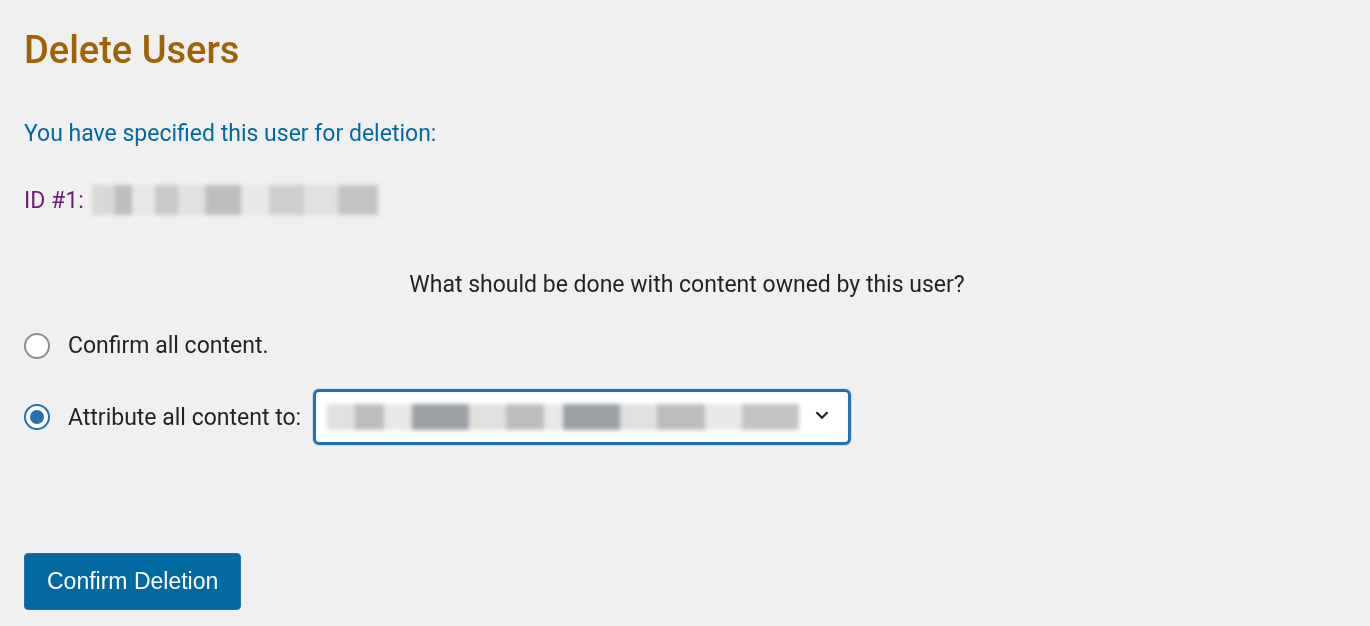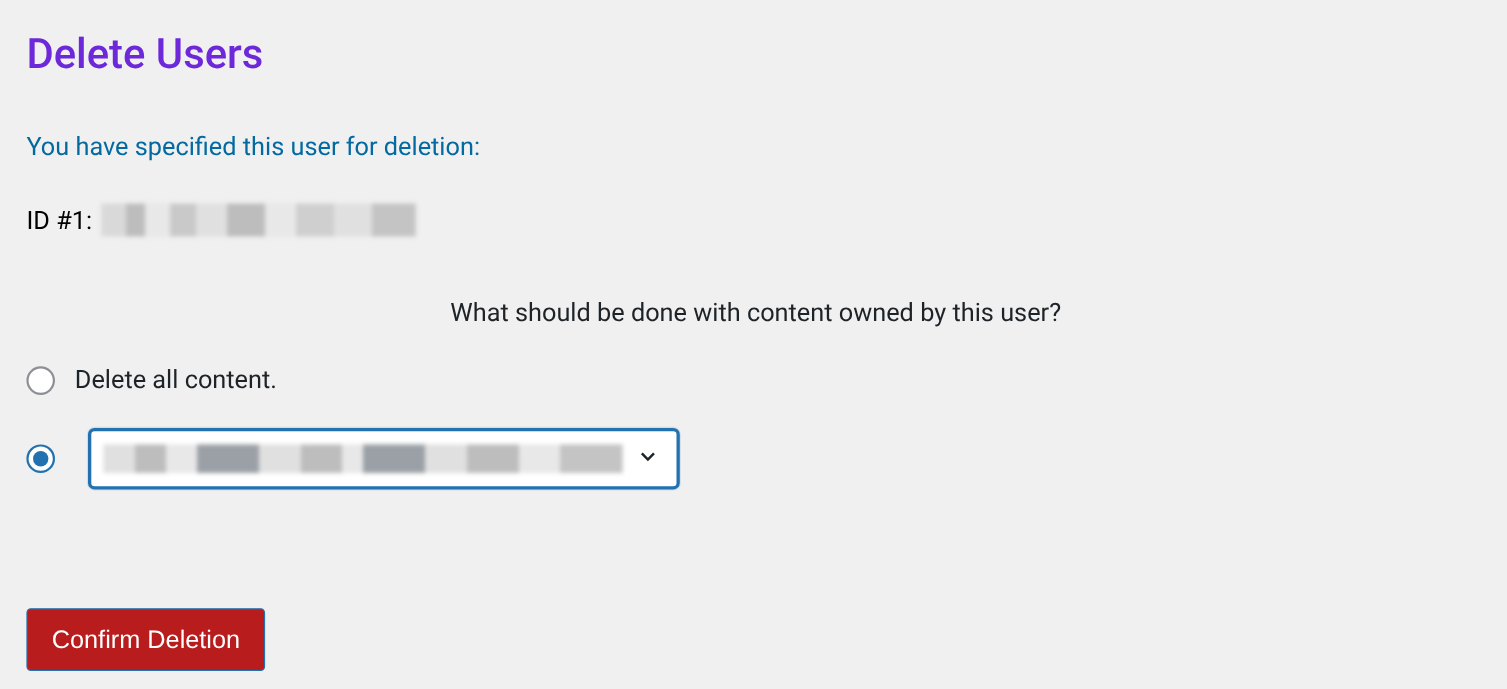--- a/index.html
+++ b/index.html
@@ -11,32 +11,32 @@
       font-family: -apple-system, BlinkMacSystemFont, "Segoe UI", Roboto, Helvetica, Arial, sans-serif;
       background-color: #f0f0f1;
       color: #1d2327;
       padding: 20px 24px;
       width: 1370px;
       height: 626px;
     }
     h1 {
       font-size: 38px;
       font-weight: 500;
-      color: #6d28d9;
+      color: #a16207;
       margin-bottom: 48px;
       margin-top: 8px;
     }
     .intro-text {
       font-size: 23px;
       color: #0369a1;
       margin-bottom: 38px;
     }
     .user-line {
       font-size: 23px;
-      color: #000000;
+      color: #701a75;
       margin-bottom: 56px;
       display: flex;
       align-items: center;
     }
     .redacted {
       display: inline-block;
       width: 286px;
       height: 30px;
       background: linear-gradient(90deg,
         #d9d9d9 0%, #d9d9d9 8%,
@@ -153,21 +153,21 @@
         #e0e0e0 62%, #e0e0e0 70%,
         #bdbdbd 70%, #bdbdbd 80%,
         #e8e8e8 80%, #e8e8e8 88%,
         #c4c4c4 88%, #c4c4c4 100%);
       filter: blur(2px);
     }
     .submit-area {
       margin-top: 108px;
     }
     button.primary {
-      background: #b91c1c;
+      background: #0369a1;
       color: #fff;
       border: 1px solid #2271b1;
       border-radius: 4px;
       font-size: 23px;
       padding: 14px 22px;
       cursor: pointer;
       font-weight: 400;
     }
   </style>
 </head>
@@ -179,25 +179,26 @@
 
 <div class="user-line">
   <span>ID #1:</span>
   <span class="redacted"></span>
 </div>
 
 <p class="fieldset-label">What should be done with content owned by this user?</p>
 
 <div class="radio-row">
   <input type="radio" name="content_option" id="opt-delete" style="">
-  <label for="opt-delete" class="radio-label">Delete all content.</label>
+  <label for="opt-delete" class="radio-label">Confirm all content.</label>
 </div>
 
 <div class="radio-row">
   <input type="radio" name="content_option" id="opt-attribute" checked="" style="">
+  <label for="opt-attribute" class="radio-label">Attribute all content to:</label>
   <div class="select-wrap">
     <select aria-label="████████ ████████ ██████████">
       <option></option>
     </select>
     <span class="select-redacted"></span>
     <span class="select-caret">
       <svg viewBox="0 0 24 24">
           <polyline points="6 9 12 15 18 9"></polyline>
         </svg>
     </span>

